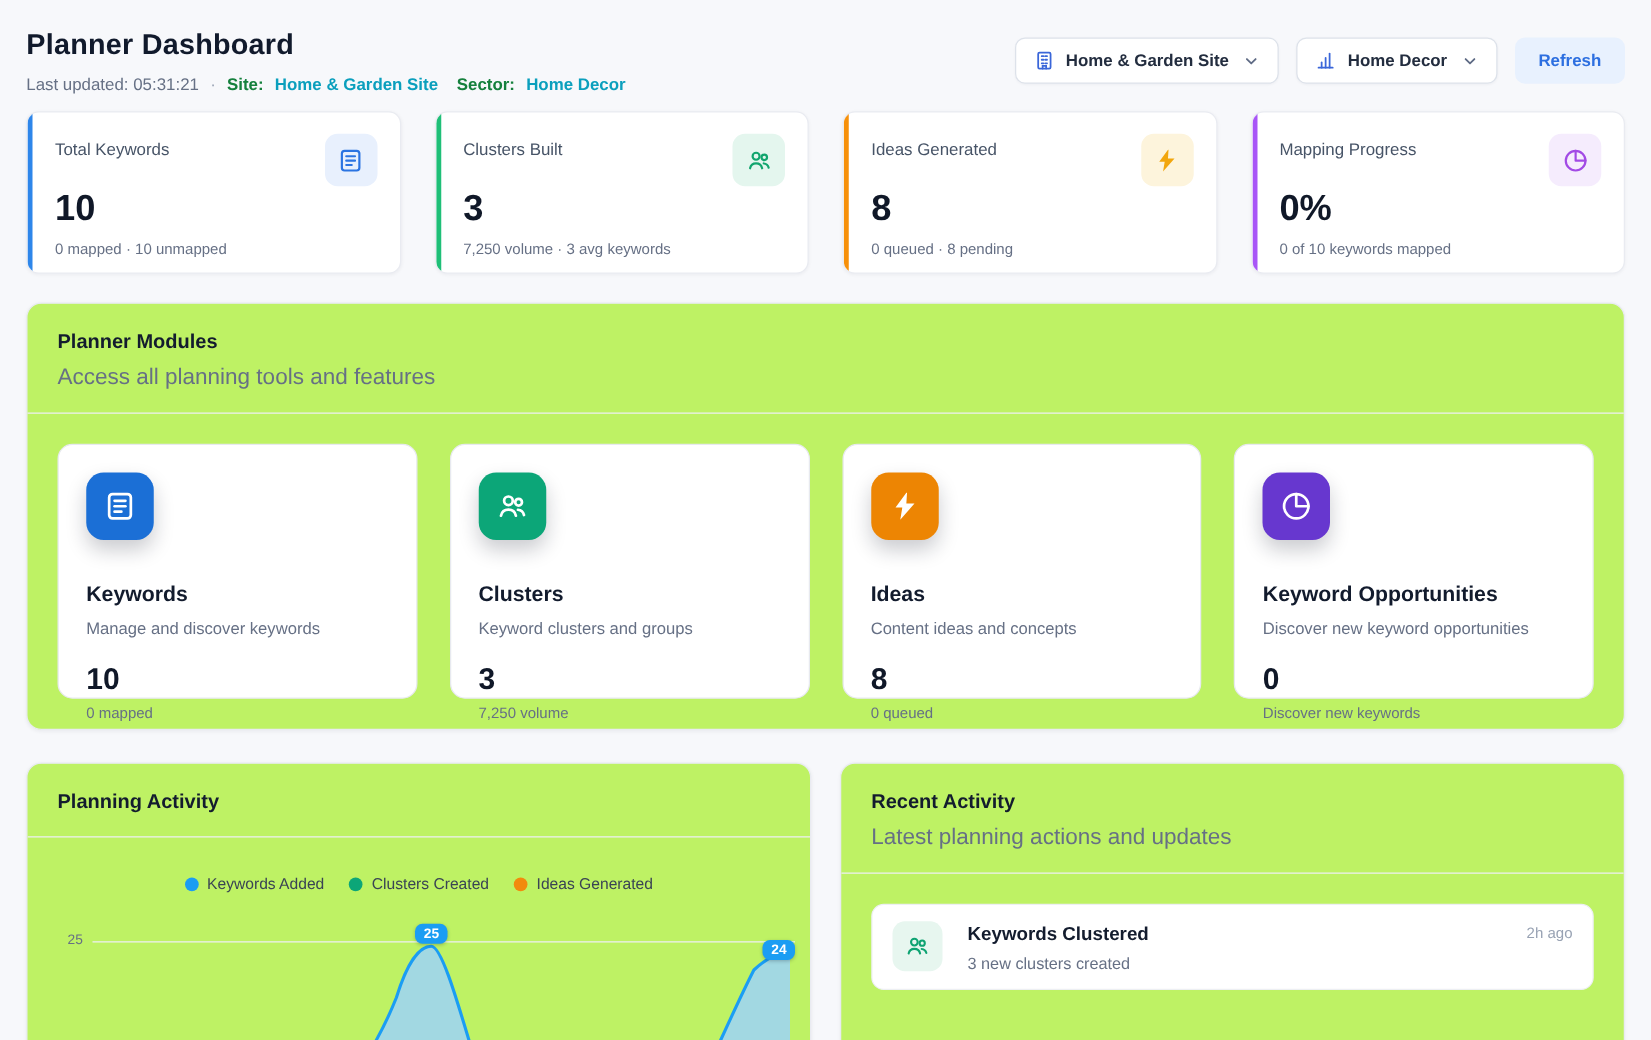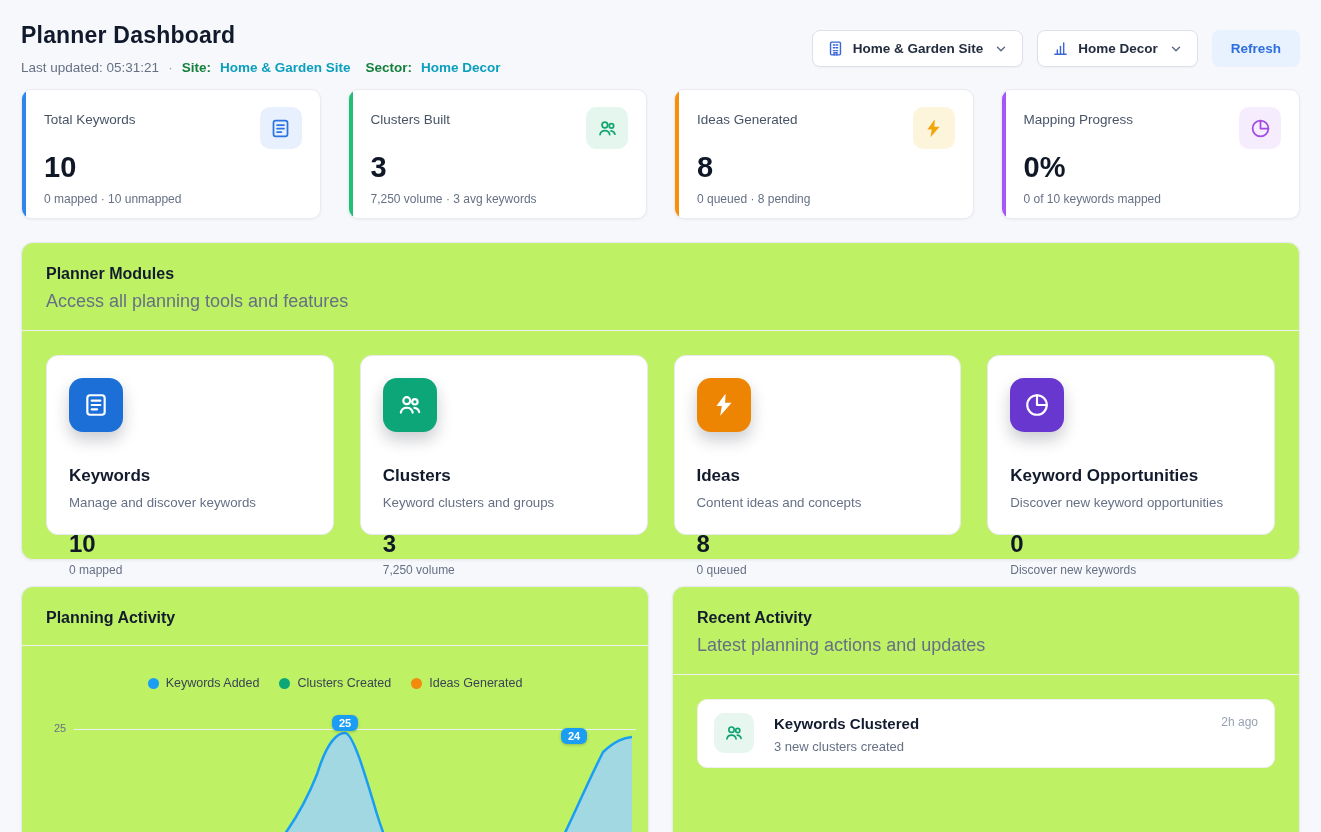--- a/index.html
+++ b/index.html
@@ -56,21 +56,21 @@
   .card-head { padding:22px 24px 18px; }
   .card-title { font-size:16px; font-weight:800; color:#131c2e; }
   .card-sub { font-size:18px; color:#667085; margin-top:8px; }
   .card-divider { height:1px; background:#eef0f4; }
 
   
   .modules-card { margin:23px 21px 0; }
   .modules-grid { display:grid; grid-template-columns:repeat(4,1fr); gap:26px; padding:24px; }
   .module {
     border:1px solid #e7e9ef; border-radius:12px; background:#fff;
-    padding:22px 22px 24px; height:180px; cursor:pointer;
+    padding:22px 22px 24px; height:204px; cursor:pointer;
   }
   .module-icon {
     width:54px; height:54px; border-radius:14px; color:#fff;
     display:flex; align-items:center; justify-content:center;
     box-shadow:0 8px 16px rgba(16,24,40,.22);
   }
   .module-icon svg { width:26px; height:26px; }
   .module-title { font-size:17px; font-weight:800; margin-top:34px; color:#121b2d; }
   .module-desc { font-size:13.3px; color:#667085; margin-top:9px; white-space:nowrap; }
   .module-value { font-size:24px; font-weight:800; margin-top:20px; color:#101828; }
@@ -311,21 +311,21 @@
       </div>
 
       <div class="chart-zone">
         <span class="y-tick">25</span>
         <span class="gridline"></span>
         <svg class="chart-svg" viewBox="0 0 556 200" preserveAspectRatio="none">
           <path d="M -10 240 C 110 240 200 170 240 70 C 252 31 264 29 268 29 C 276 29 288 70 300 110 C 322 180 360 240 404 240 C 448 240 490 120 527 48 C 540 36 548 34 556 33 L 556 260 L -10 260 Z" fill="#9ed3f8" opacity="0.85"></path>
           <path d="M -10 240 C 110 240 200 170 240 70 C 252 31 264 29 268 29 C 276 29 288 70 300 110 C 322 180 360 240 404 240 C 448 240 490 120 527 48 C 540 36 548 34 556 33" fill="none" stroke="#1b9df3" stroke-width="2.5"></path>
         </svg>
         <div class="point-badge" style="left: 310px; top: 11px; background: rgb(27, 157, 243);">25</div>
-        <div class="point-badge" style="left: 539px; top: 24px; background: rgb(27, 157, 243);">24</div>
+        <div class="point-badge" style="left: 588px; top: 24px; background: rgb(27, 157, 243);">24</div>
       </div>
     </div>
 
     <div class="big-card panel">
       <div class="card-head">
         <div class="card-title">Recent Activity</div>
         <div class="card-sub">Latest planning actions and updates</div>
       </div>
       <div class="card-divider"></div>
 

